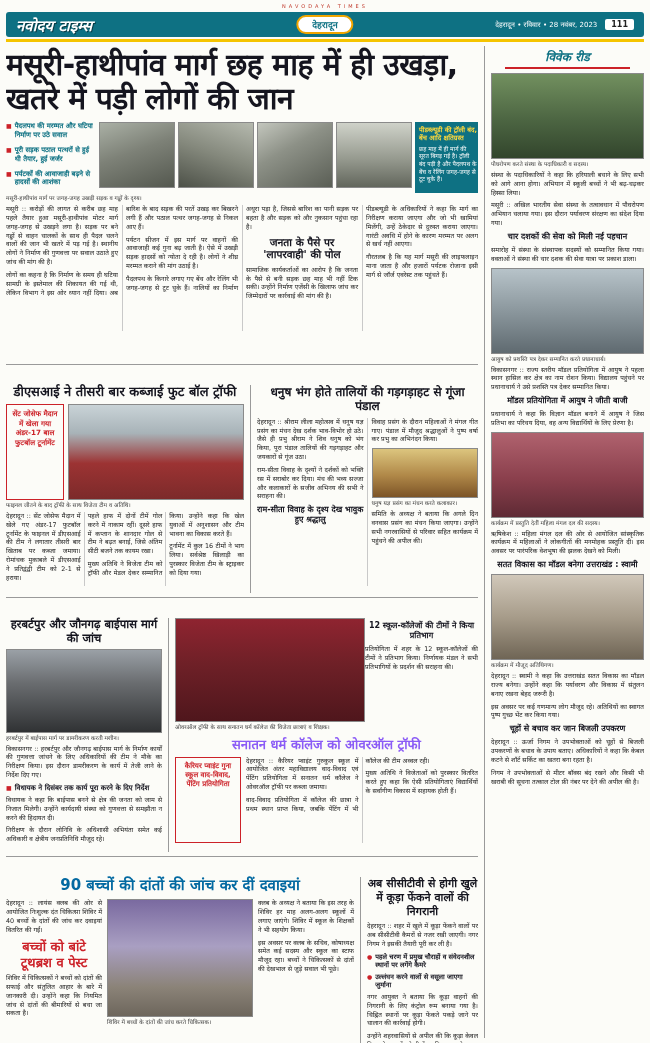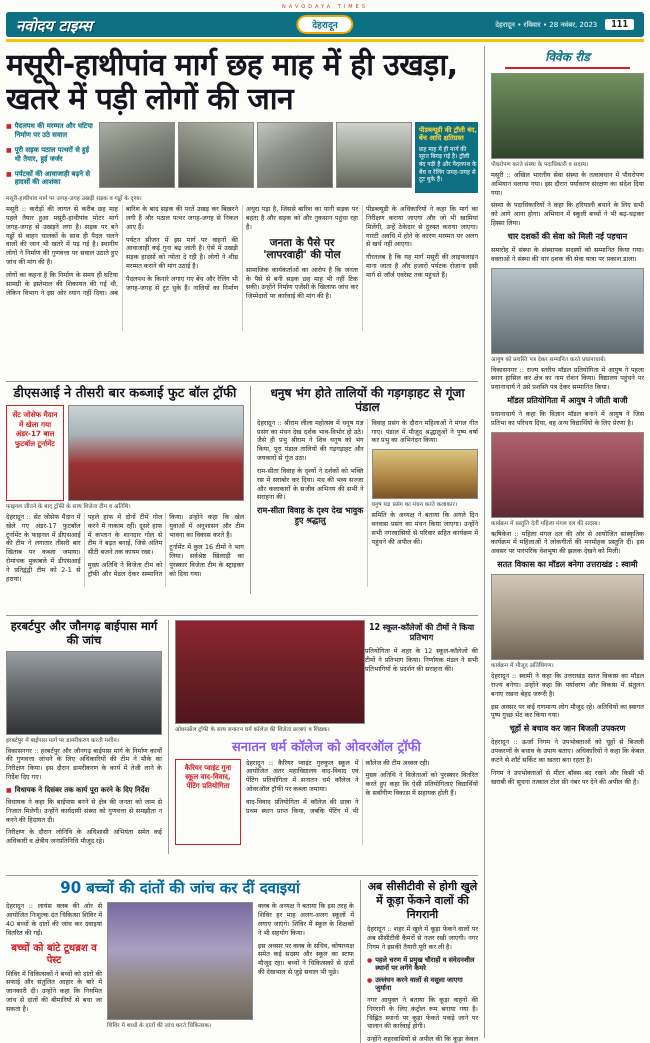--- a/index.html
+++ b/index.html
@@ -9,21 +9,21 @@
   .mast{height:25px;background:#0e7183;border-radius:3px;display:flex;align-items:center;padding:0 10px;color:#fff;position:relative;}
   .paper-name{font-size:15px;font-weight:800;font-style:italic;text-shadow:1px 1px 0 #083b45;}
   .edition-badge{position:absolute;left:50%;transform:translateX(-50%);background:#fff;color:#0e7183;border:2px solid #f0a500;border-radius:11px;padding:1px 14px;font-size:9px;font-weight:bold;}
   .date-line{margin-left:auto;font-size:7px;margin-right:8px;padding-left:8px;}
   .page-num{background:#fff;color:#222;font-size:8px;font-weight:bold;padding:1px 6px;border-radius:2px;}
   .yellow-rule{height:3px;background:#f5c400;margin:2px 0 4px;}
   
   .content{display:flex;gap:6px;}
   .main-col{width:472px;}
   .right-col{width:154px;border-left:1px solid #9a9a9a;padding-left:6px;height:992px;overflow:hidden;}
-  .band{border-top:1px solid #9a9a9a;margin-top:21px;padding-top:4px;overflow:hidden;justify-content:space-between;}
+  .band{border-top:1px solid #9a9a9a;margin-top:4px;padding-top:20px;overflow:hidden;justify-content:space-between;}
   
   .bt{font-size:6.4px;line-height:1.38;text-align:justify;color:#1d1d1d;margin:0 0 4px;}
   .col-sub{font-size:8px;font-weight:800;text-align:center;color:#14141e;line-height:1.25;margin:3px 0 4px;}
   .photo{border:1px solid #8a8a8a;box-sizing:border-box;}
   .caption{font-size:5.8px;color:#333;margin:2px 0 3px;line-height:1.2;}
   
   .lead{height:314px;overflow:hidden;}
   .lead-headline{font-size:30px;line-height:1.12;font-weight:800;color:#15151f;margin:2px 0 7px;letter-spacing:-0.5px;}
   .lead-row{display:flex;gap:3px;}
   .lead-bullets{width:90px;flex:none;}
@@ -65,21 +65,21 @@
   .red-box2{border:1.5px solid #cc2229;color:#cc2229;font-weight:bold;font-size:7px;text-align:center;padding:4px 3px;width:66px;flex:none;line-height:1.35;box-sizing:border-box;}
   .d-body{flex:1;column-count:2;column-gap:7px;column-rule:1px solid #c9c9c9;height:86px;overflow:hidden;}
   
   .band4{display:flex;gap:6px;height:240px;}
   .art-f{width:348px;flex:none;}
   .art-f h2{font-size:15px;font-weight:800;text-align:center;color:#0369a1;margin:0 0 5px;line-height:1.15;}
   .f-row{display:flex;gap:5px;}
   .f-col{width:96px;flex:none;}
   .f-photo-wrap{flex:1;}
   .f-photo{width:100%;height:118px;background:linear-gradient(180deg,#7a6aa0 0%,#a99fc2 40%,#8b8378 75%,#6d665c 100%);}
-  .inline-sub{font-size:10px;font-weight:800;color:#cc2229;text-align:center;margin:3px 0;line-height:1.25;}
+  .inline-sub{font-size:13px;font-weight:800;color:#cc2229;text-align:center;margin:3px 0;line-height:1.25;}
   .art-g{flex:1;border-left:1px solid #9a9a9a;padding-left:6px;}
   .art-g h2{font-size:11px;font-weight:800;text-align:center;color:#15151f;margin:0 0 4px;line-height:1.25;}
   .g-bullet{display:flex;gap:3px;font-size:6.6px;font-weight:bold;color:#15151f;margin:3px 0;line-height:1.3;}
   .dot{color:#cc2229;flex:none;font-size:6px;}
   
   .sec-head{color:#0e7183;font-weight:800;font-style:italic;font-size:12px;text-align:center;border-bottom:2px solid #cc2229;padding-bottom:2px;margin:2px 14px 4px;}
   .r-photo{width:100%;height:86px;margin:2px 0 1px;box-sizing:border-box;border:1px solid #8a8a8a;}
   .rp1{background:linear-gradient(180deg,#72905f 0%,#4c6542 55%,#32452c 100%);}
   .rp2{background:linear-gradient(180deg,#b7c3c9 0%,#8b979d 50%,#5f6a70 100%);}
   .rp3{background:linear-gradient(180deg,#b0626e 0%,#8a3f4c 55%,#5e2a34 100%);}
@@ -244,22 +244,22 @@
         </div>
       </div>
 
     </div>
 
     <div class="right-col">
       <div class="sec-head">विवेक रीड</div>
 
       <div class="r-photo rp1"></div>
       <div class="caption">पौधरोपण करते संस्था के पदाधिकारी व सदस्य।</div>
+      <p class="bt">संस्था के पदाधिकारियों ने कहा कि हरियाली बचाने के लिए सभी को आगे आना होगा। अभियान में स्कूली बच्चों ने भी बढ़-चढ़कर हिस्सा लिया।</p>
       <p class="bt">मसूरी :: अखिल भारतीय सेवा संस्था के तत्वावधान में पौधरोपण अभियान चलाया गया। इस दौरान पर्यावरण संरक्षण का संदेश दिया गया।</p>
-      <p class="bt">संस्था के पदाधिकारियों ने कहा कि हरियाली बचाने के लिए सभी को आगे आना होगा। अभियान में स्कूली बच्चों ने भी बढ़-चढ़कर हिस्सा लिया।</p>
       <div class="col-sub">चार दशकों की सेवा को मिली नई पहचान</div>
       <p class="bt">समारोह में संस्था के संस्थापक सदस्यों को सम्मानित किया गया। वक्ताओं ने संस्था की चार दशक की सेवा यात्रा पर प्रकाश डाला।</p>
 
       <div class="r-photo rp2"></div>
       <div class="caption">आयुष को प्रशस्ति पत्र देकर सम्मानित करते प्रधानाचार्य।</div>
       <p class="bt">विकासनगर :: राज्य स्तरीय मॉडल प्रतियोगिता में आयुष ने पहला स्थान हासिल कर क्षेत्र का नाम रोशन किया। विद्यालय पहुंचने पर प्रधानाचार्य ने उसे प्रशस्ति पत्र देकर सम्मानित किया।</p>
       <div class="col-sub">मॉडल प्रतियोगिता में आयुष ने जीती बाजी</div>
       <p class="bt">प्रधानाचार्य ने कहा कि विज्ञान मॉडल बनाने में आयुष ने जिस प्रतिभा का परिचय दिया, वह अन्य विद्यार्थियों के लिए प्रेरणा है।</p>
 
       <div class="r-photo rp3"></div>

